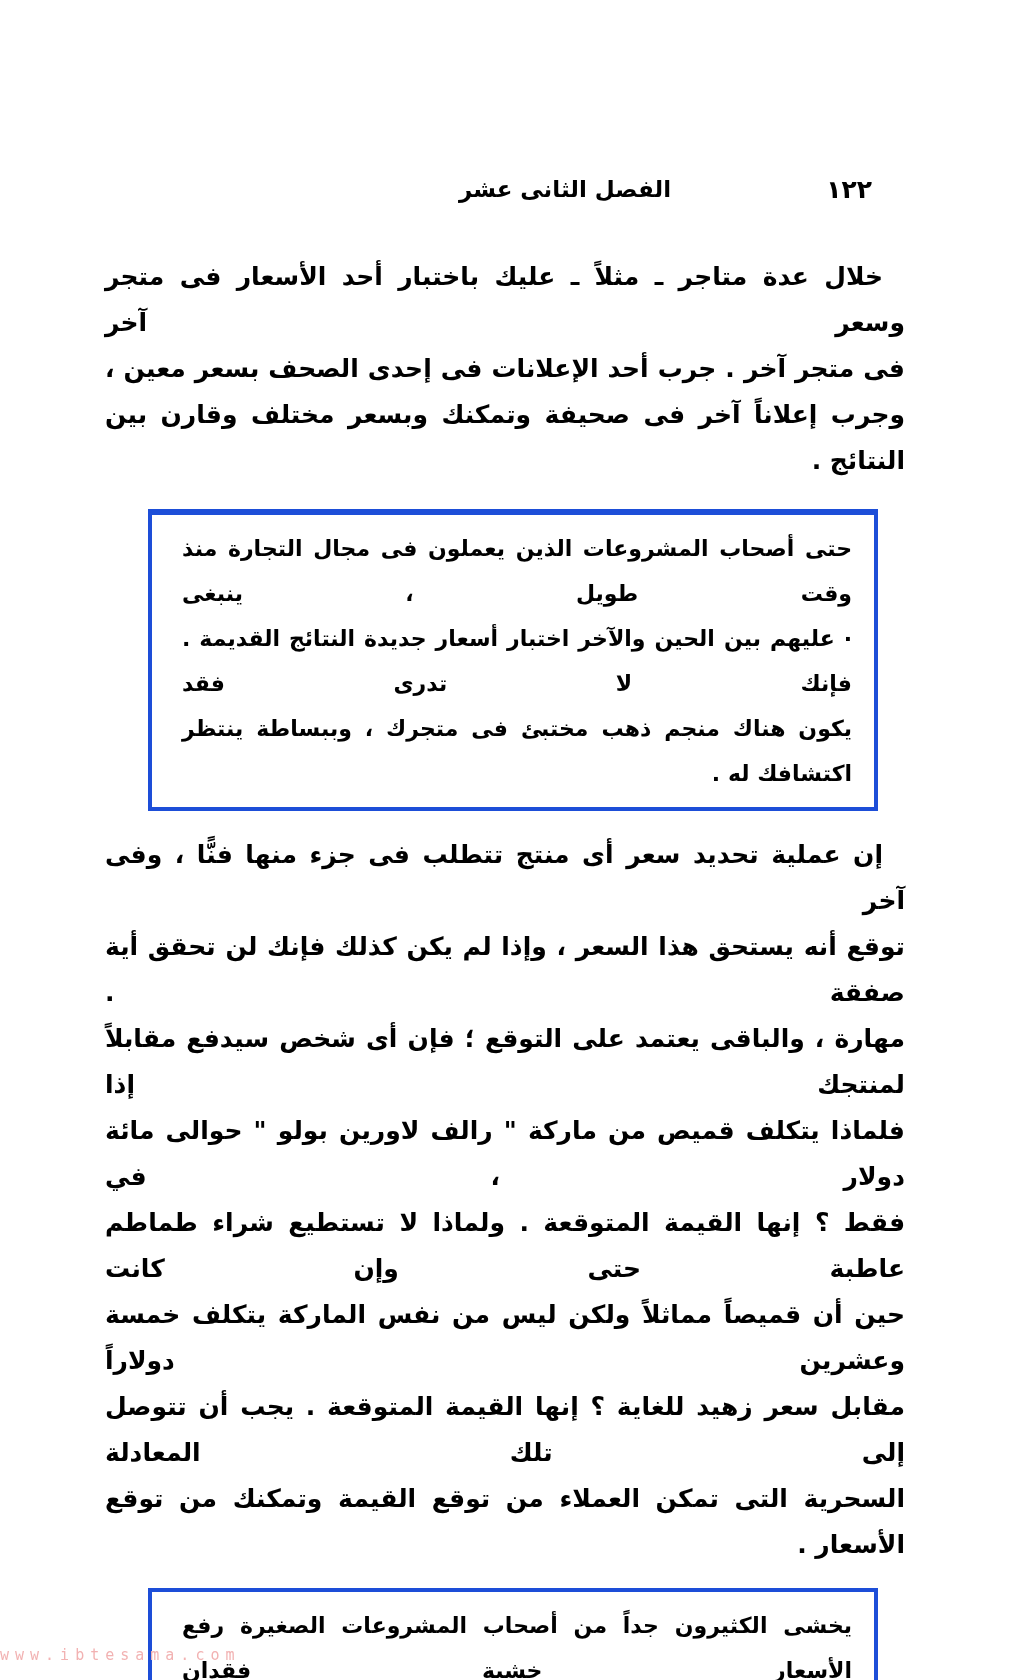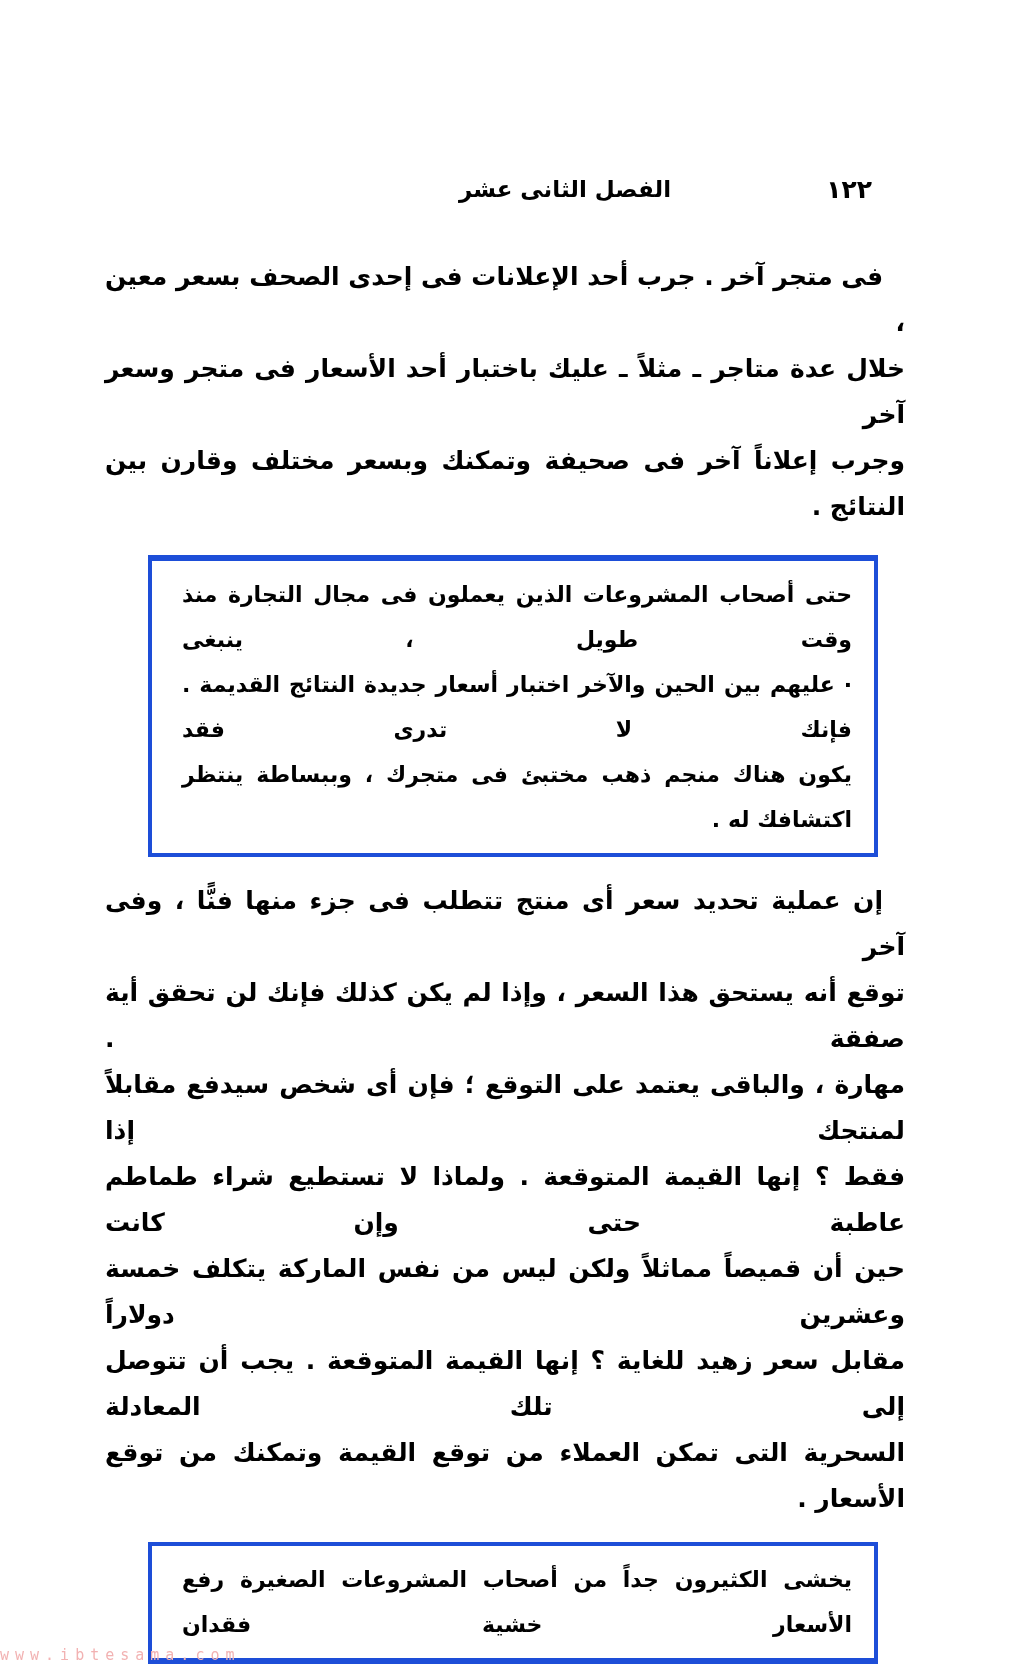--- a/index.html
+++ b/index.html
@@ -91,35 +91,36 @@
 <div class="page">
 
   <div class="header">
     <div class="chapter-title">الفصل الثانى عشر</div>
     <div class="page-number">١٢٢</div>
   </div>
 
   <div class="content">
 
     <div class="body-para para-intro">
+        <div class="jline">خلال عدة متاجر ـ مثلاً ـ عليك باختبار أحد الأسعار فى متجر وسعر آخر</div>
         <div class="jline">فى متجر آخر . جرب أحد الإعلانات فى إحدى الصحف بسعر معين ،</div>
-        <div class="jline">خلال عدة متاجر ـ مثلاً ـ عليك باختبار أحد الأسعار فى متجر وسعر آخر</div>
         <div class="jline last">وجرب إعلاناً آخر فى صحيفة وتمكنك وبسعر مختلف وقارن بين النتائج .</div>
       </div>
 
     <div class="box box-1">
         <div class="jline">حتى أصحاب المشروعات الذين يعملون فى مجال التجارة منذ وقت طويل ، ينبغى</div>
         <div class="jline">· عليهم بين الحين والآخر اختبار أسعار جديدة النتائج القديمة . فإنك لا تدرى فقد</div>
         <div class="jline last">يكون هناك منجم ذهب مختبئ فى متجرك ، وببساطة ينتظر اكتشافك له .</div>
       </div>
 
     <div class="body-para para-pricing">
         <div class="jline">إن عملية تحديد سعر أى منتج تتطلب فى جزء منها فنًّا ، وفى آخر</div>
         <div class="jline">توقع أنه يستحق هذا السعر ، وإذا لم يكن كذلك فإنك لن تحقق أية صفقة .</div>
         <div class="jline">مهارة ، والباقى يعتمد على التوقع ؛ فإن أى شخص سيدفع مقابلاً لمنتجك إذا</div>
+        <div class="jline">فلماذا يتكلف قميص من ماركة " رالف لاورين بولو " حوالى مائة دولار ، في</div>
         <div class="jline">فقط ؟ إنها القيمة المتوقعة . ولماذا لا تستطيع شراء طماطم عاطبة حتى وإن كانت</div>
         <div class="jline">حين أن قميصاً مماثلاً ولكن ليس من نفس الماركة يتكلف خمسة وعشرين دولاراً</div>
         <div class="jline">مقابل سعر زهيد للغاية ؟ إنها القيمة المتوقعة . يجب أن تتوصل إلى تلك المعادلة</div>
         <div class="jline last">السحرية التى تمكن العملاء من توقع القيمة وتمكنك من توقع الأسعار .</div>
       </div>
 
     <div class="box box-2">
         <div class="jline">يخشى الكثيرون جداً من أصحاب المشروعات الصغيرة رفع الأسعار خشية فقدان</div>
       </div>
 

